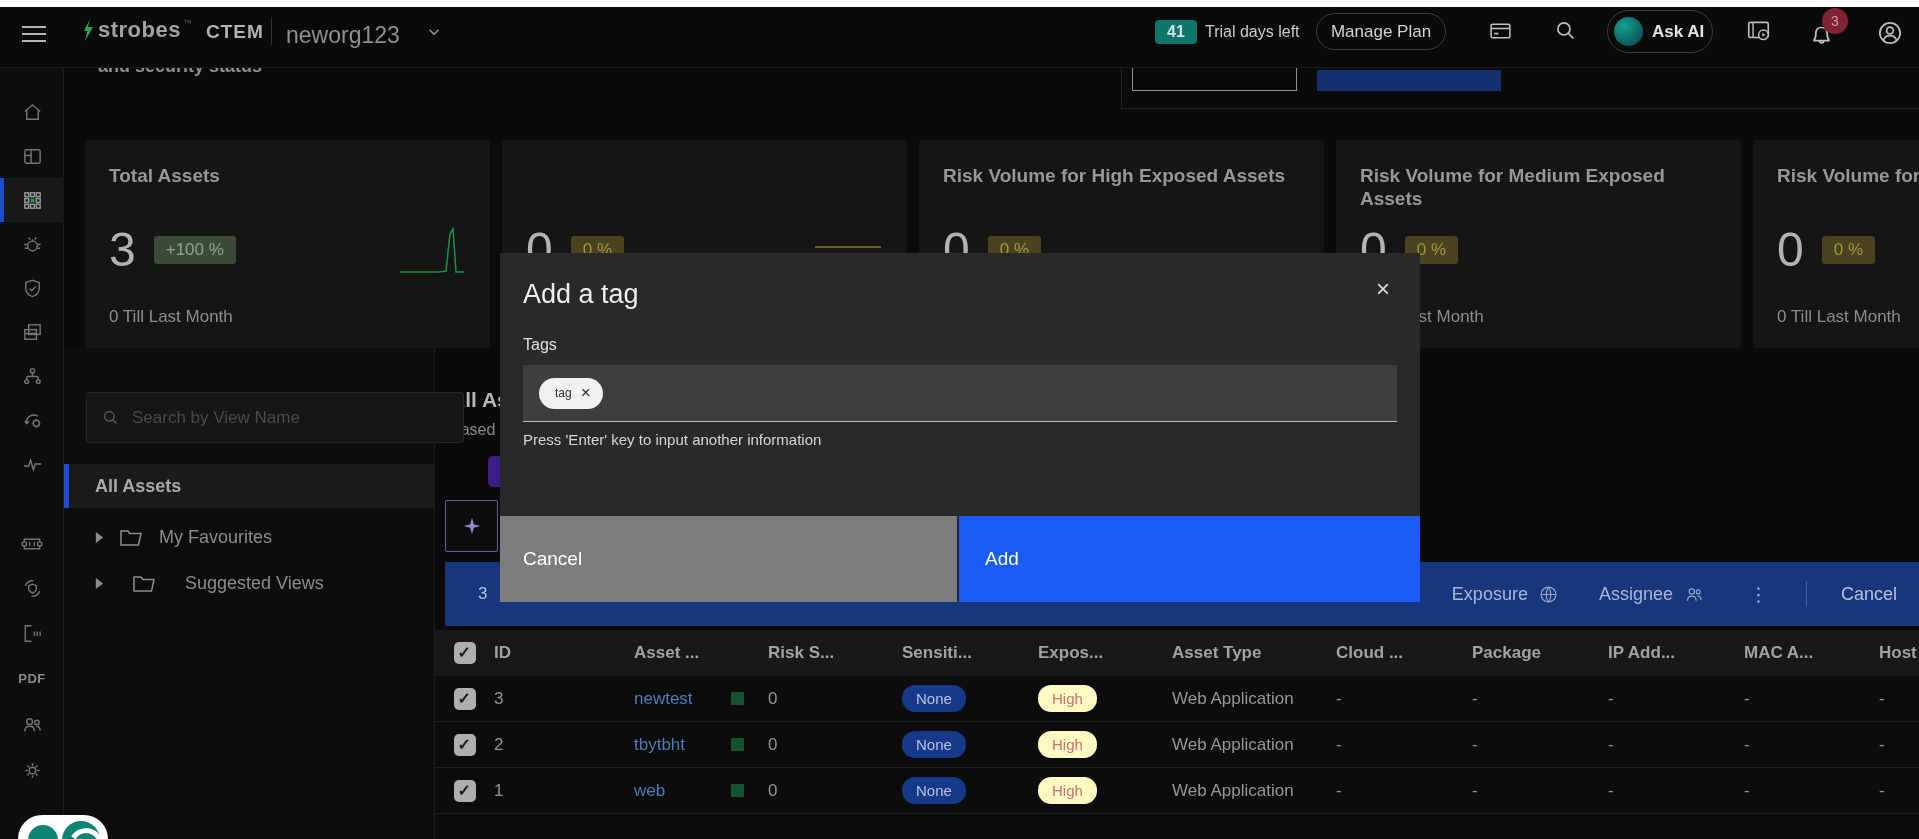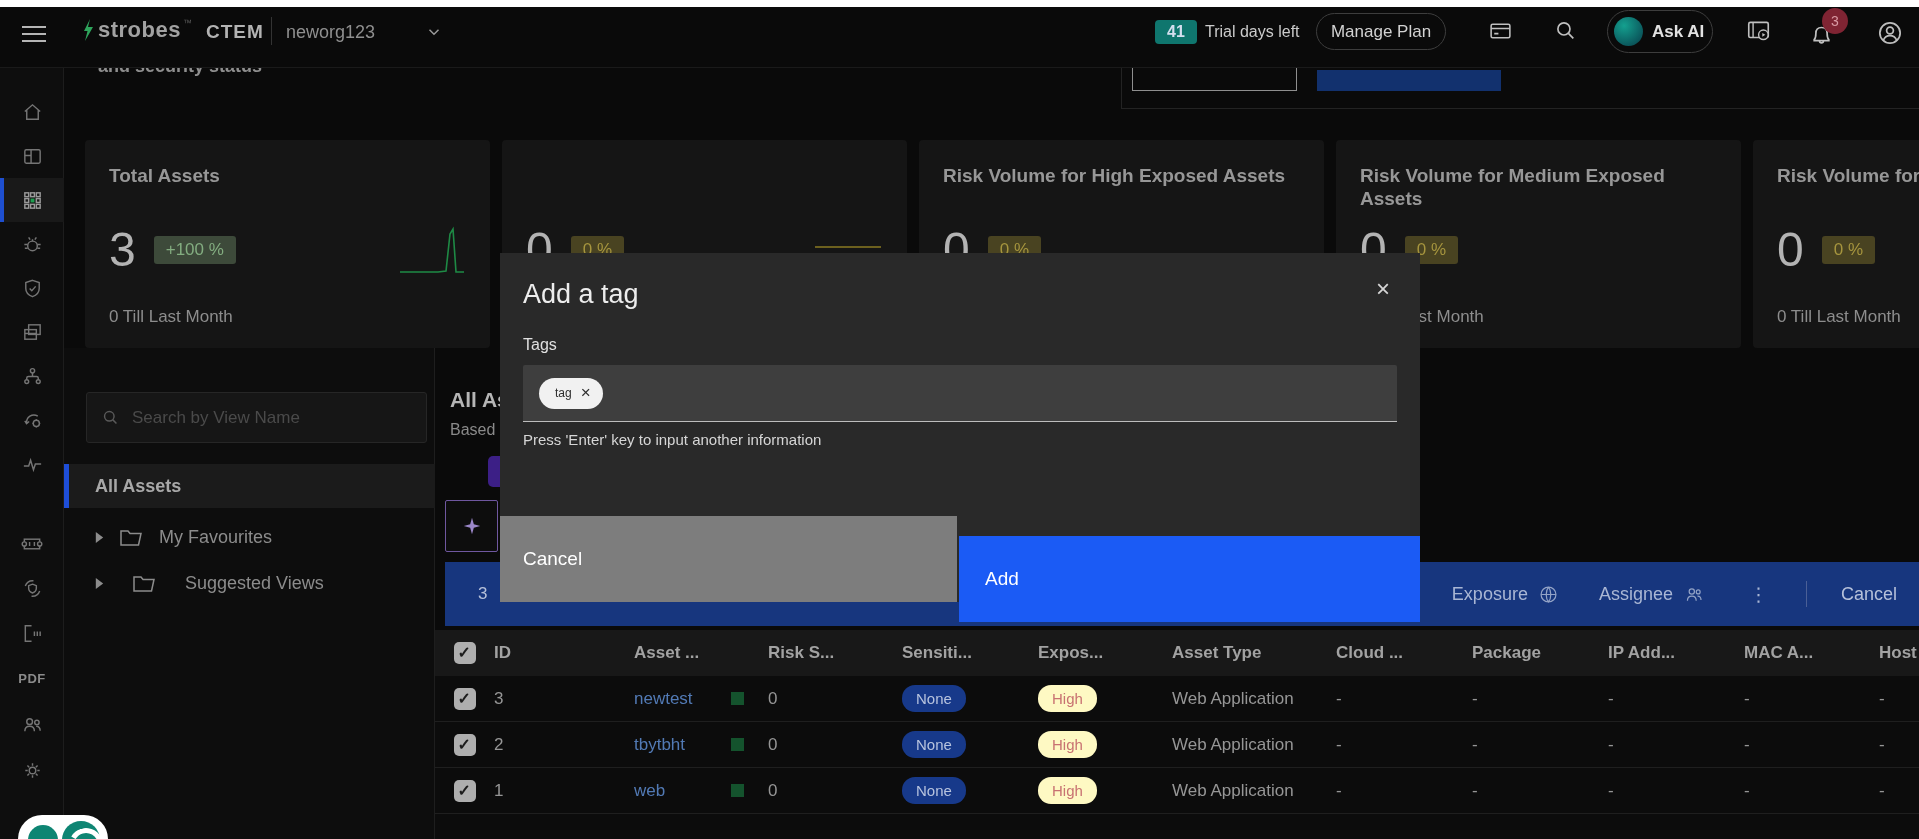--- a/index.html
+++ b/index.html
@@ -13,21 +13,21 @@
 
   
   .navbar { left:0; top:7px; width:1919px; height:61px; background:#0a0a0a; border-bottom:1px solid #1a1a1a; z-index:50; }
   .hamburger { left:22px; top:19px; width:24px; height:18px; cursor:pointer; }
   .hamburger div { height:2px; background:#b5b5b5; margin-bottom:5px; }
   .brand { left:76px; top:10px; display:flex; align-items:center; }
   .brand-name { font-size:22px; font-weight:bold; color:#a2a2a2; letter-spacing:0.5px; }
   .brand-tm { font-size:9px; color:#5a5a5a; vertical-align:top; margin-left:2px; position:relative; top:-7px; }
   .product { left:206px; top:14px; font-size:19px; font-weight:bold; color:#b3b3b3; letter-spacing:1px; }
   .nav-divider { left:271px; top:10px; width:1px; height:28px; background:#333; }
-  .org-name { left:286px; top:15px; font-size:18px; color:#8f8f8f; }
+  .org-name { left:286px; top:15px; font-size:23px; color:#8f8f8f; }
   .org-chevron { left:425px; top:16px; }
   .trial-badge { left:1155px; top:13px; width:42px; height:24px; background:#0f766e; border-radius:4px; color:#d5dfef; font-size:16px; font-weight:bold; text-align:center; line-height:24px; }
   .trial-text { left:1205px; top:16px; font-size:16px; color:#cbcbcb; }
   .manage-plan { left:1316px; top:6px; width:130px; height:37px; border:1px solid #3d3d3d; border-radius:19px; color:#d2d2d2; font-size:17px; text-align:center; line-height:35px; cursor:pointer; background:transparent; }
   .icon-btn { cursor:pointer; }
   .askai { left:1607px; top:3px; width:106px; height:43px; border:1px solid #3d3d3d; border-radius:22px; display:flex; align-items:center; padding-left:6px; cursor:pointer; background:transparent; }
   .askai-orb { width:29px; height:29px; border-radius:50%; background:radial-gradient(circle at 35% 30%, #14a08f, #0b5a5e 70%, #093f45); }
   .askai-label { margin-left:9px; font-size:17px; font-weight:bold; color:#e2e2e2; }
   .bell-badge { left:1822px; top:1px; width:26px; height:26px; border-radius:50%; background:#7f2433; color:#d99aa4; font-size:14px; text-align:center; line-height:26px; z-index:2; }
 
@@ -52,21 +52,21 @@
   .card-valrow { position:absolute; left:24px; top:86px; display:flex; align-items:center; }
   .card-value { font-size:48px; color:#b3b3b3; line-height:48px; }
   .pct-badge { margin-left:18px; font-size:17px; padding:4px 12px; border-radius:3px; }
   .pct-green { background:#3d4a3a; color:#83ad80; }
   .pct-yellow { background:#494321; color:#a6953e; }
   .card-footer { position:absolute; left:24px; top:167px; font-size:17px; color:#8d8d8d; }
   .spark { position:absolute; }
 
   
   .views-panel { left:64px; top:348px; width:371px; height:491px; background:#0d0d0d; border-right:1px solid #1e1e1e; z-index:5; }
-  .view-search { position:absolute; left:22px; top:44px; width:341px; height:51px; background:#161616; border:1px solid #262626; border-radius:3px; display:flex; align-items:center; padding-left:14px; }
+  .view-search { position:absolute; left:22px; top:44px; width:378px; height:51px; background:#161616; border:1px solid #262626; border-radius:3px; display:flex; align-items:center; padding-left:14px; }
   .view-search-ph { margin-left:12px; font-size:17px; color:#4a4a4a; }
   .view-selected { position:absolute; left:0; top:116px; width:371px; height:44px; background:#1b1b1b; display:flex; align-items:center; cursor:pointer; }
   .view-selected::before { content:""; position:absolute; left:0; top:0; width:5px; height:44px; background:#1e4ed8; }
   .view-selected-label { margin-left:31px; font-size:18px; font-weight:bold; color:#a8a8a8; }
   .tree-row { position:absolute; left:0; width:371px; height:38px; display:flex; align-items:center; cursor:pointer; }
   .tree-row .caret { margin-left:30px; }
   .tree-row .folder { margin-left:14px; }
   .tree-label { margin-left:16px; font-size:18px; color:#8c8c8c; }
 
   
@@ -107,21 +107,21 @@
   .modal-title { position:absolute; left:23px; top:26px; font-size:27px; color:#ededed; }
   .modal-close { position:absolute; right:30px; top:24px; font-size:24px; color:#d5d5d5; cursor:pointer; line-height:24px; }
   .modal-label { position:absolute; left:23px; top:83px; font-size:16px; color:#e0e0e0; }
   .tag-input { position:absolute; left:23px; top:112px; width:874px; height:57px; background:#3e3e3e; border-bottom:1px solid #bdbdbd; border-radius:2px 2px 0 0; display:flex; align-items:center; padding-left:16px; cursor:text; }
   .tag-chip { background:#f1f1f1; border-radius:16px; height:31px; display:flex; align-items:center; padding:0 12px 0 16px; gap:9px; }
   .tag-chip-label { font-size:12px; color:#2e2e2e; }
   .tag-chip-x { font-size:17px; color:#2e2e2e; cursor:pointer; }
   .modal-helper { position:absolute; left:23px; top:178px; font-size:15px; color:#d6d6d6; }
   .modal-footer { position:absolute; left:0; bottom:0; width:920px; height:86px; display:flex; }
   .btn-cancel { width:457px; height:86px; background:#7d7d7d; border:none; text-align:left; padding-left:23px; font-size:19px; color:#ffffff; cursor:pointer; font-family:inherit; }
-  .btn-add { width:461px; height:86px; background:#1b5bf5; border:none; text-align:left; padding-left:26px; font-size:19px; color:#ffffff; cursor:pointer; margin-left:2px; font-family:inherit;margin-top:20px; }
+  .btn-add { width:461px; height:86px; background:#1b5bf5; border:none; text-align:left; padding-left:26px; font-size:19px; color:#ffffff; cursor:pointer; margin-left:2px; font-family:inherit; }
 
   
   .ext-logo { left:18px; top:815px; width:90px; height:60px; background:#ffffff; border-radius:24px; z-index:80; overflow:hidden; }
   .ext-c1 { position:absolute; left:10px; top:10px; width:30px; height:30px; border-radius:50%; background:#0e8573; }
   .ext-c2 { position:absolute; left:44px; top:6px; width:38px; height:38px; border-radius:50%; background:#0e8573; }
   .ext-c2::after { content:""; position:absolute; left:7px; top:7px; width:24px; height:24px; border-radius:50%; border:5px solid transparent; border-top:5px solid #ffffff; border-right:5px solid #ffffff; transform:rotate(-15deg); }
 </style>
 </head>
 <body>
 

